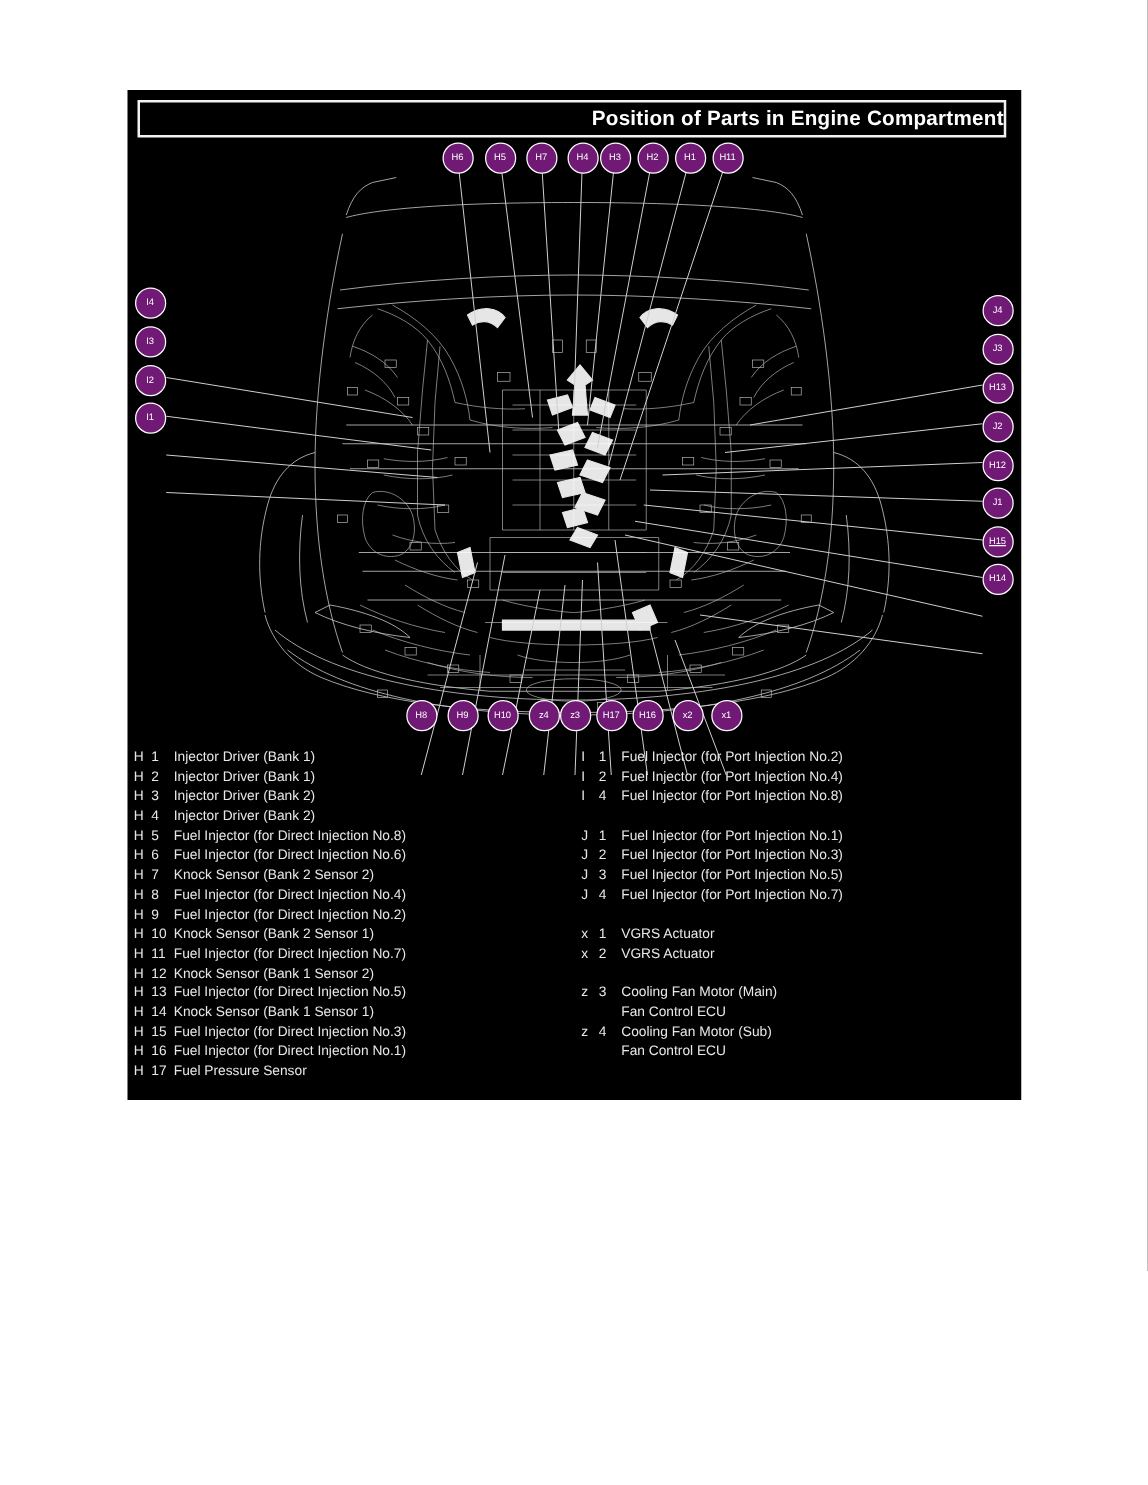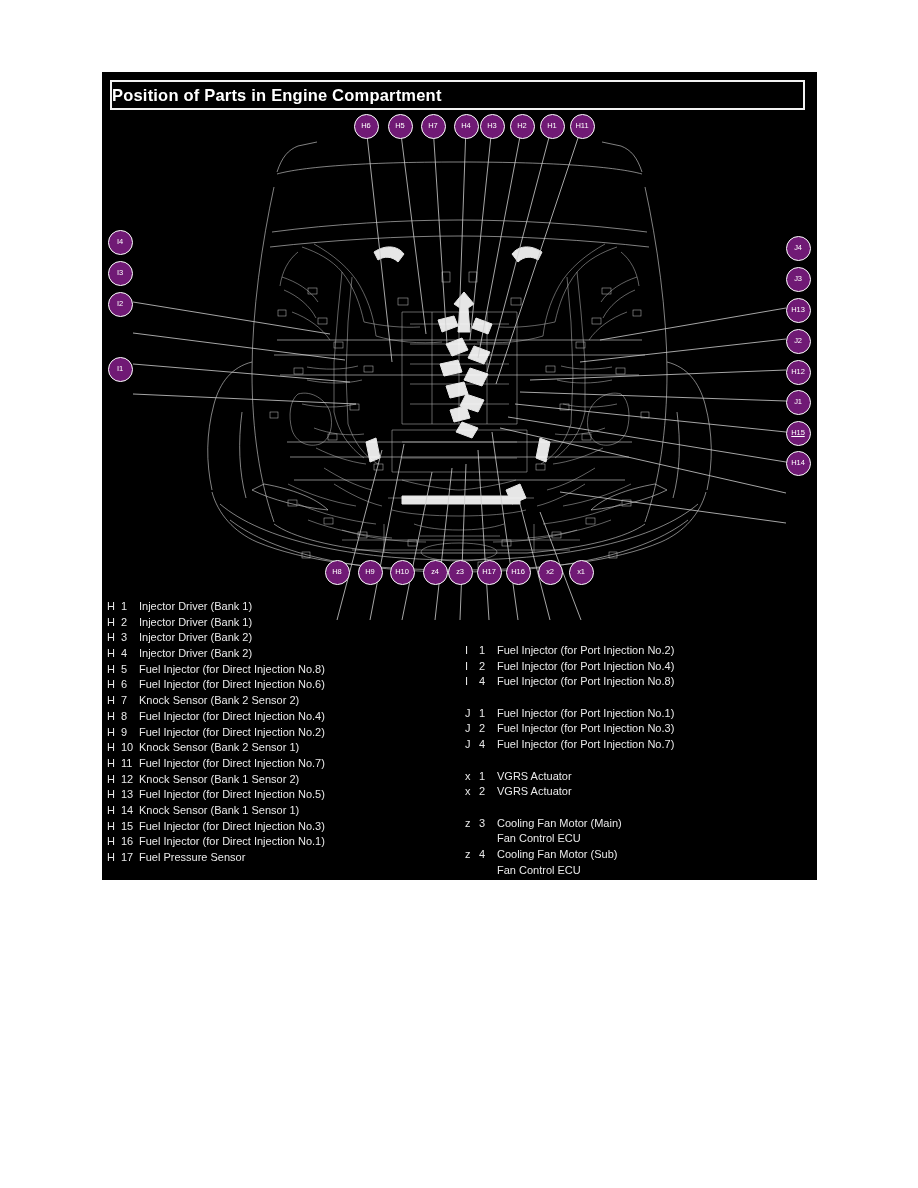--- a/index.html
+++ b/index.html
@@ -5,40 +5,40 @@
   html,body{margin:0;padding:0;background:#ffffff;}
   body{width:918px;height:1188px;position:relative;overflow:hidden;
        font-family:"Liberation Sans", sans-serif;}
 
   #panel{position:absolute;left:102px;top:72px;width:715px;height:808px;
          background:#000000;}
 
   
   #title-frame{position:absolute;left:8px;top:8px;width:695px;height:30px;
                border:2px solid #f2f2f2;box-sizing:border-box;
-               display:flex;align-items:center;justify-content:flex-start;}
+               display:flex;align-items:center;justify-content:flex-end;}
   #title-text{color:#ffffff;font-size:16.5px;font-weight:bold;letter-spacing:.2px;
               white-space:nowrap;}
 
   
   #diagram{position:absolute;left:0;top:40px;width:715px;height:520px;}
   #diagram svg{display:block;}
 
   
   .cal{position:absolute;width:25px;height:25px;border-radius:50%;
        border:1.6px solid #ffffff;background:#701a75;
        display:flex;align-items:center;justify-content:center;
        color:#ffffff;font-size:7.5px;line-height:1;letter-spacing:-0.1px;
        box-sizing:border-box;}
 
   
   #legend{position:absolute;left:0;top:528px;width:715px;height:280px;padding-left:44px;}
   .leg-col{position:absolute;top:0;}
   #col-left{left:5px;width:355px;}
-  #col-right{left:363px;width:350px;margin-top:44px;}
+  #col-right{left:363px;width:350px;}
   .leg-row{height:15.7px;display:flex;align-items:flex-start;
            color:#e8e8e8;font-size:11px;white-space:nowrap;}
   .leg-row.blank{height:15.7px;}
   .leg-code{width:32px;flex:0 0 32px;letter-spacing:0px;}
   .leg-code .c-l{display:inline-block;width:14px;}
   .leg-desc{flex:1 1 auto;}
 </style>
 </head>
 <body>
 
@@ -344,20 +344,24 @@
         </div>
         <div class="leg-row">
           <span class="leg-code"><span class="c-l">J</span><span>1</span></span>
           <span class="leg-desc">Fuel Injector (for Port Injection No.1)</span>
         </div>
         <div class="leg-row">
           <span class="leg-code"><span class="c-l">J</span><span>2</span></span>
           <span class="leg-desc">Fuel Injector (for Port Injection No.3)</span>
         </div>
         <div class="leg-row">
+          <span class="leg-code"><span class="c-l">J</span><span>3</span></span>
+          <span class="leg-desc">Fuel Injector (for Port Injection No.5)</span>
+        </div>
+        <div class="leg-row">
           <span class="leg-code"><span class="c-l">J</span><span>4</span></span>
           <span class="leg-desc">Fuel Injector (for Port Injection No.7)</span>
         </div>
         <div class="leg-row blank">
           <span class="leg-code"></span>
           <span class="leg-desc"></span>
         </div>
         <div class="leg-row">
           <span class="leg-code"><span class="c-l">x</span><span>1</span></span>
           <span class="leg-desc">VGRS Actuator</span>
@@ -415,21 +419,21 @@
     </div>
     <div class="cal" style="left: 5.5px; top: 157.5px;">
       <span>I4</span>
     </div>
     <div class="cal" style="left: 5.5px; top: 188.5px;">
       <span>I3</span>
     </div>
     <div class="cal" style="left: 5.5px; top: 219.5px;">
       <span>I2</span>
     </div>
-    <div class="cal" style="left: 5.5px; top: 249.5px; margin-top: 35px;">
+    <div class="cal" style="left: 5.5px; top: 249.5px;">
       <span>I1</span>
     </div>
     <div class="cal" style="left: 683.5px; top: 163.5px;">
       <span>J4</span>
     </div>
     <div class="cal" style="left: 683.5px; top: 194.5px;">
       <span>J3</span>
     </div>
     <div class="cal" style="left: 683.5px; top: 225.5px;">
       <span>H13</span>

